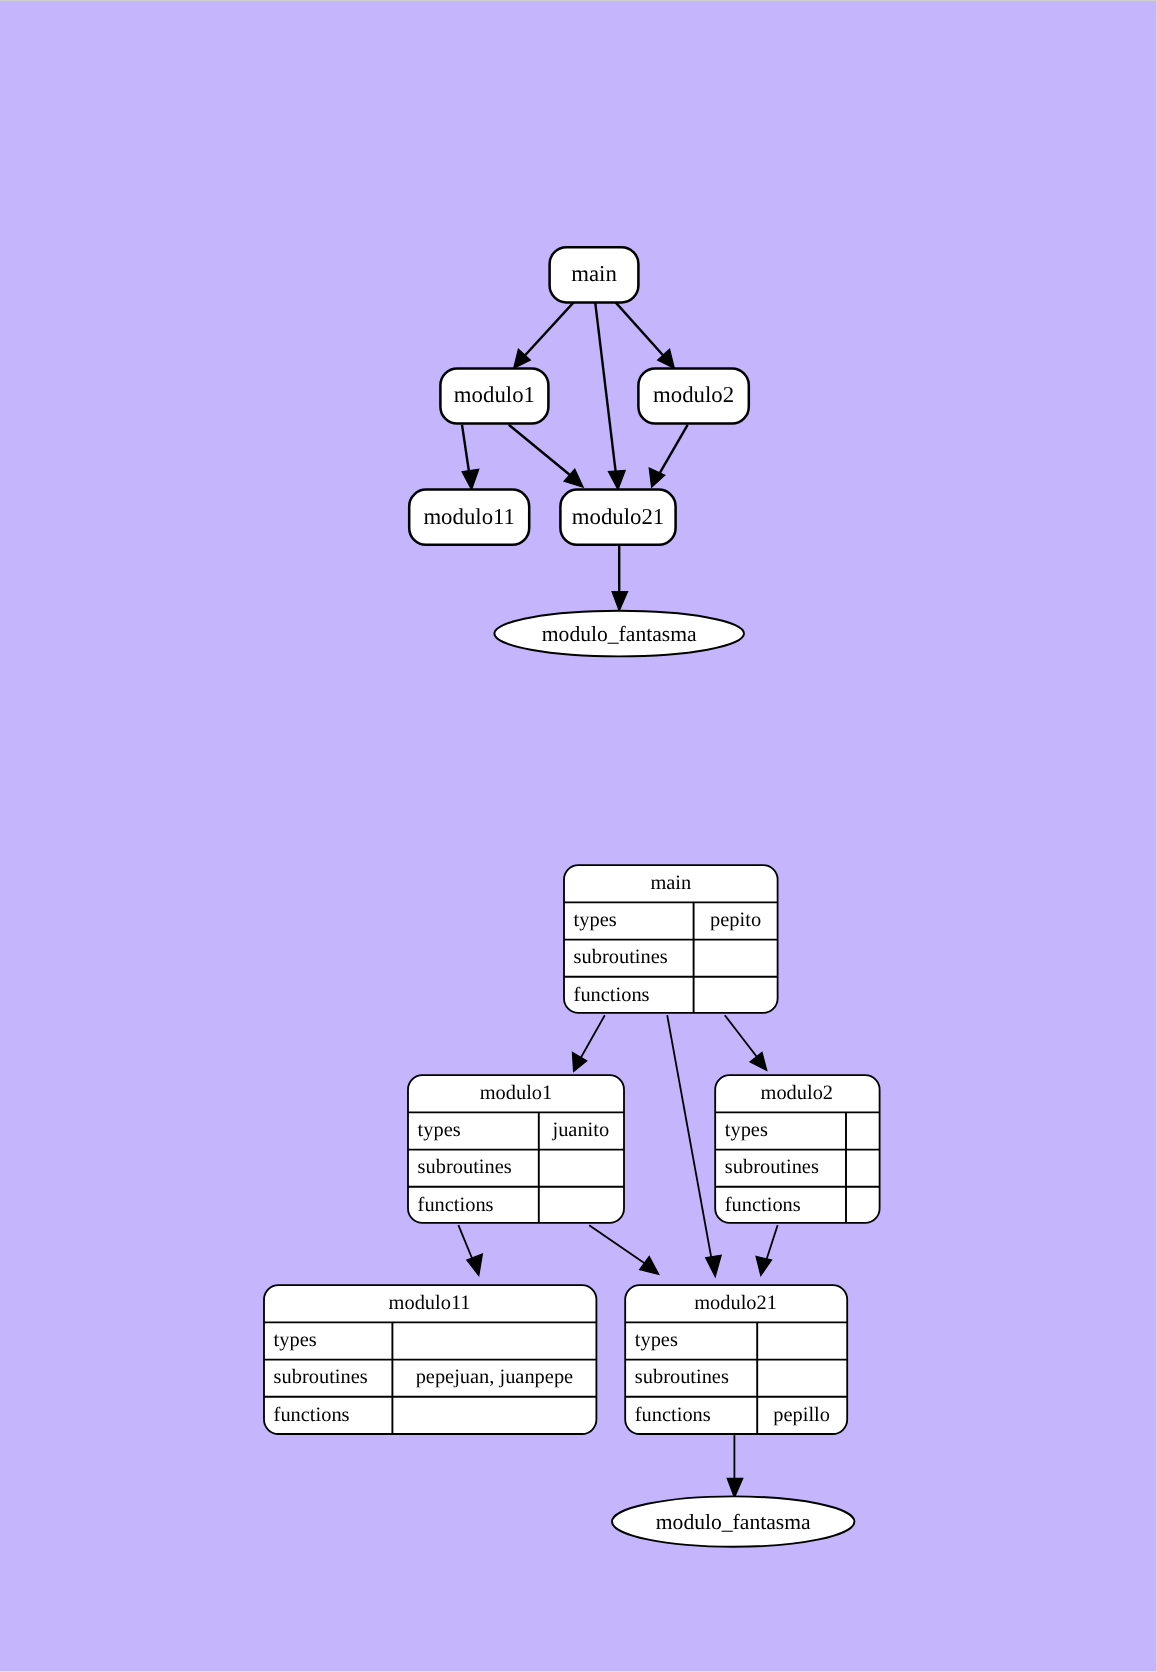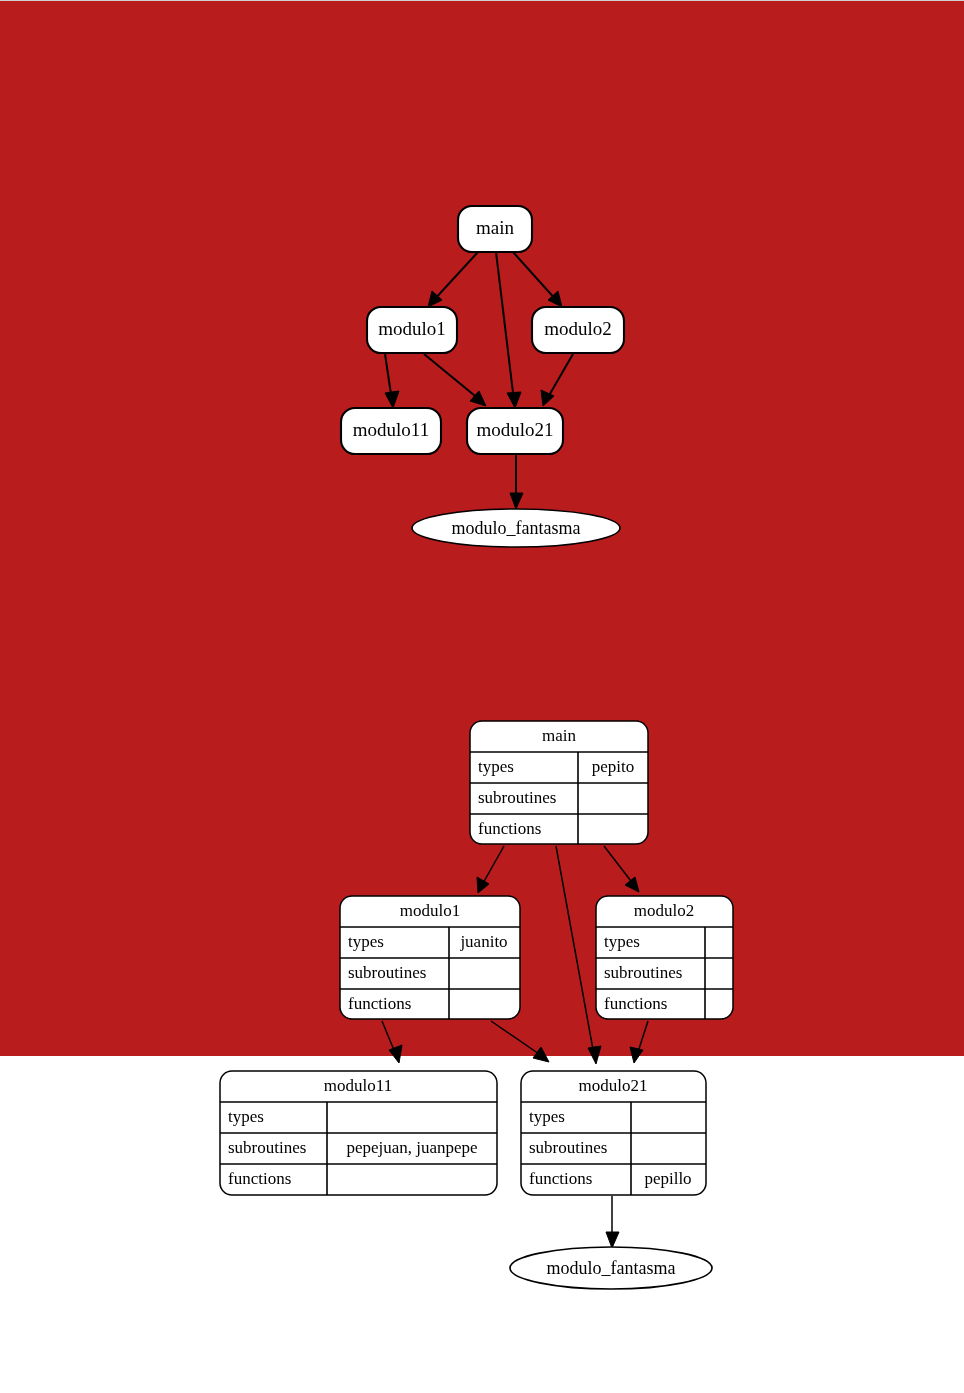--- a/index.html
+++ b/index.html
@@ -12,22 +12,22 @@
     height: 1393px;
     position: relative;
     font-family: "Liberation Serif", "DejaVu Serif", serif;
     color: #000000;
     overflow: hidden;
   }
   #page {
     position: absolute;
     left: 0; top: 0;
     width: 964px;
-    height: 1056px;
-    background: #b91c1c;
+    height: 1393px;
+    background: #c4b5fd;
     border-top: 1px solid #d0d0d0;
     box-sizing: border-box;
   }
   .graph-svg {
     position: absolute;
     left: 0;
     top: 0;
     overflow: visible;
   }
   #graph-simple { left: 0px; top: 0px; width: 964px; height: 620px; }

